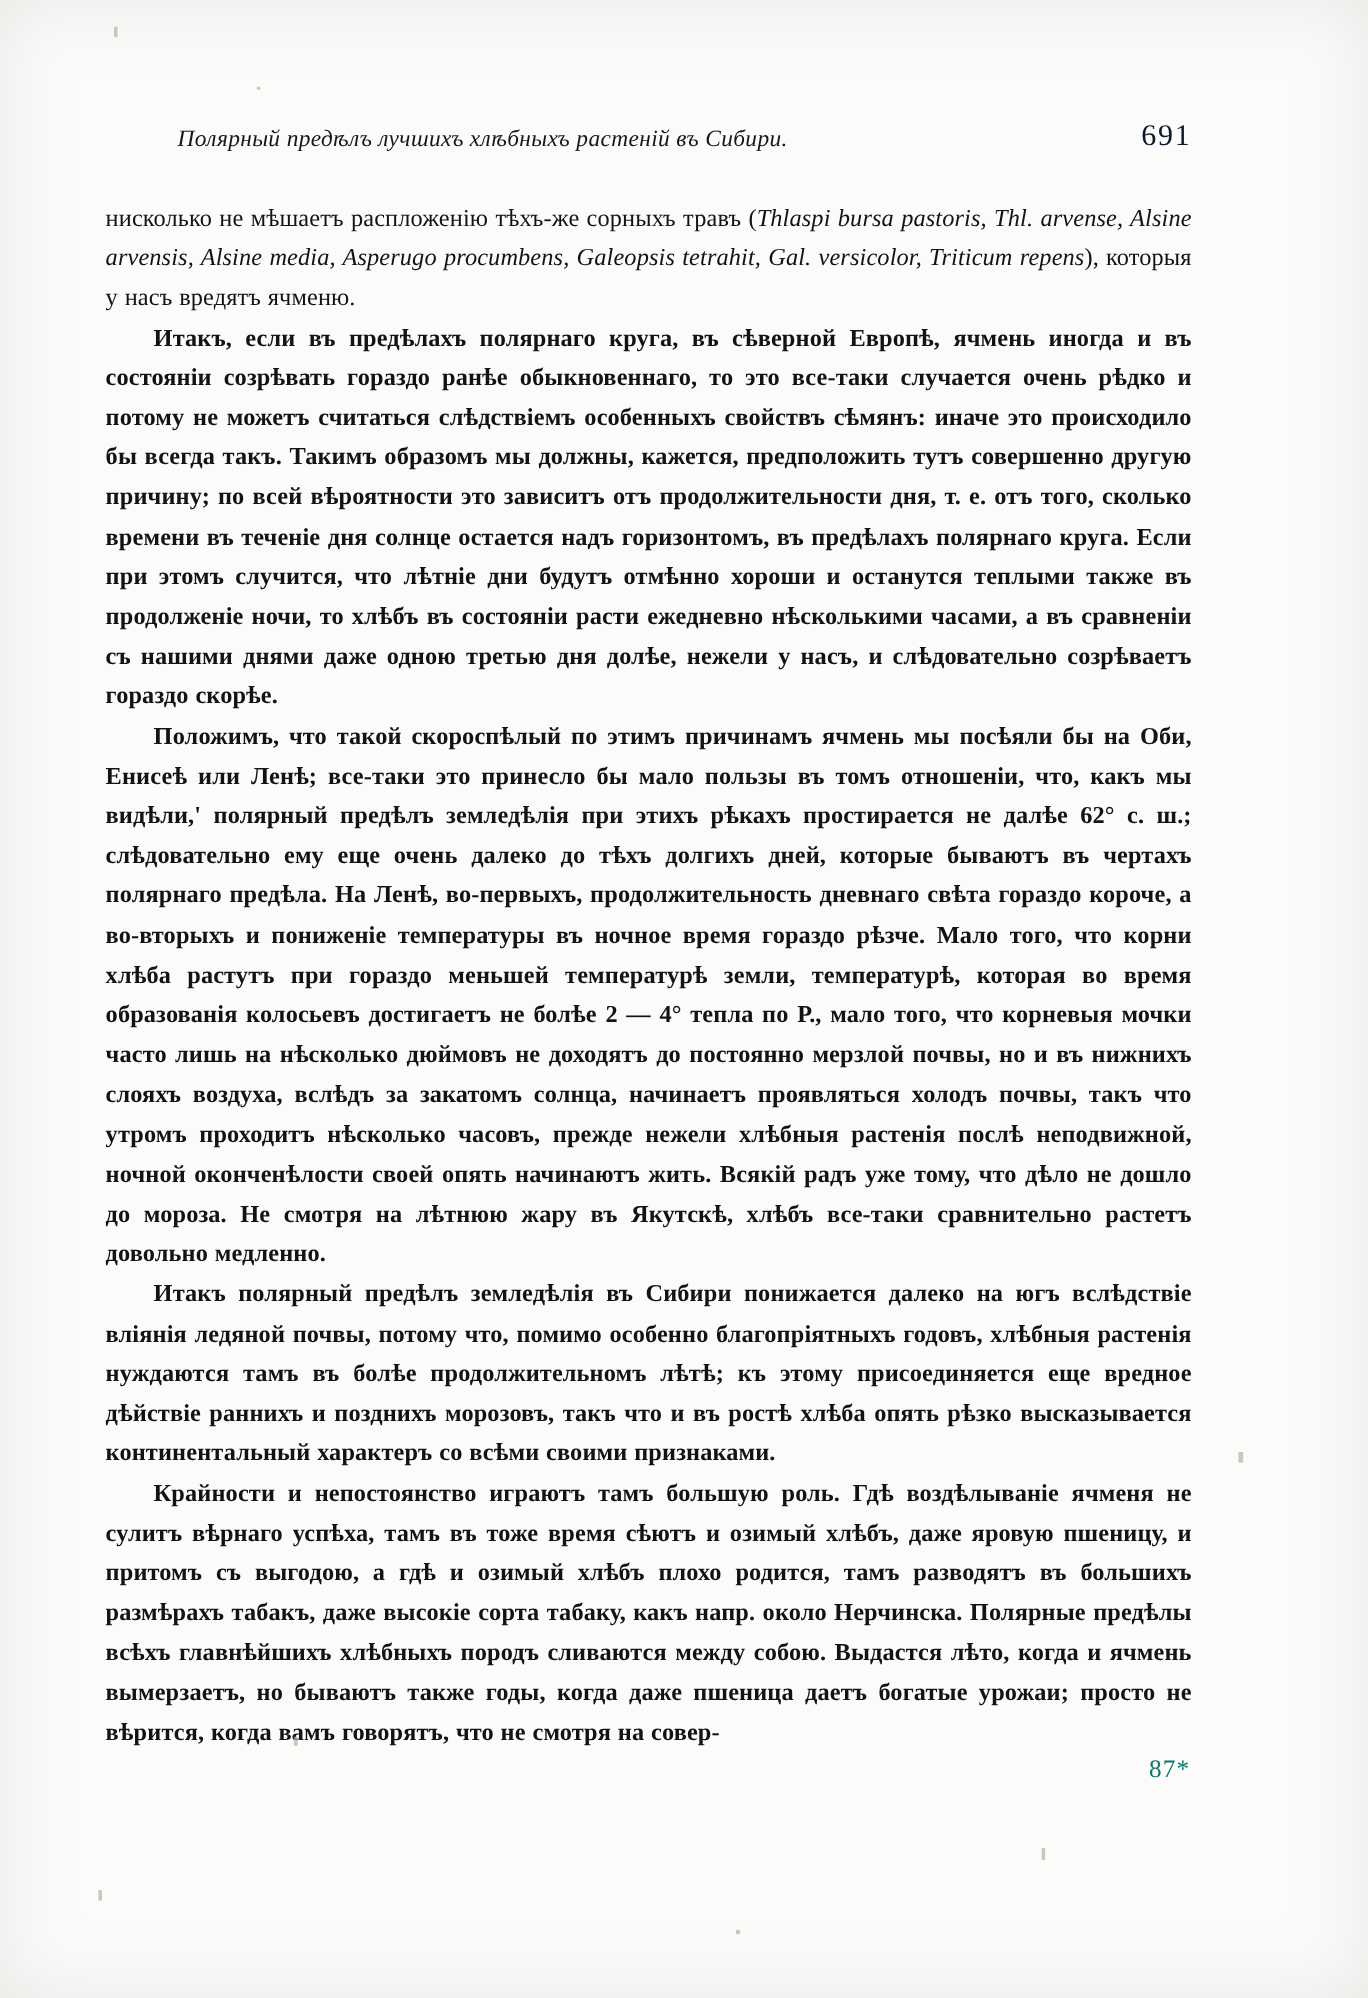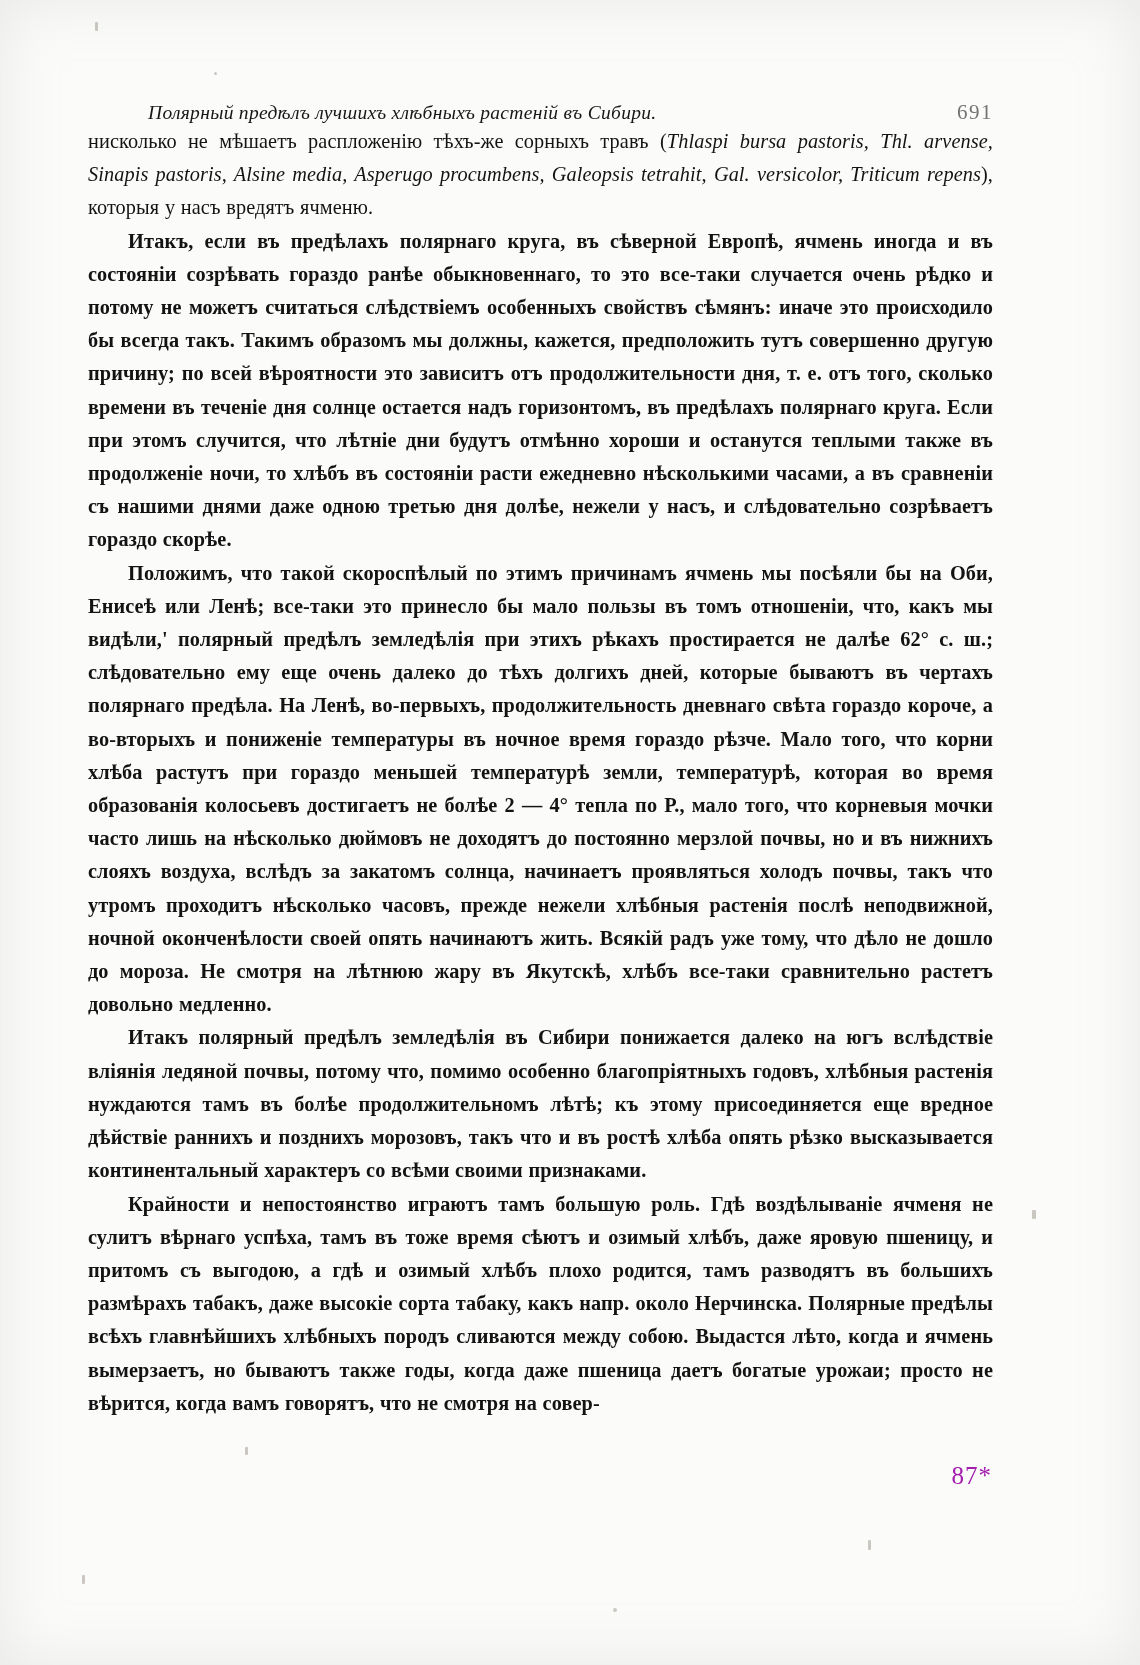--- a/index.html
+++ b/index.html
@@ -31,37 +31,38 @@
     pointer-events: none;
   }
   .content {
     position: absolute;
     left: 88px;
     top: 100px;
     width: 905px;
   }
   .header-row {
     display: flex;
-    align-items: center;
+    align-items: flex-end;
     justify-content: space-between;
+    margin-bottom: 38px;
     padding-left: 60px;
   }
   .running-title {
     font-family: "Liberation Serif", serif;
     font-style: italic;
     font-size: 19.5px;
     letter-spacing: 0.3px;
     color: #171717;
     white-space: nowrap;
   }
   .page-number {
     font-family: "Liberation Serif", serif;
-    font-size: 21px;
+    font-size: 25px;
     letter-spacing: 1.5px;
-    color: #737373;
+    color: #0f172a;
     font-weight: 400;
   }
   .body-text p {
     margin: 0 0 0 0;
     font-size: 20.3px;
     line-height: 33.2px;
     text-align: justify;
     text-justify: inter-word;
     color: #131313;
     letter-spacing: 0.1px;
@@ -77,23 +78,23 @@
   .hang {
     text-indent: 0;
   }
   .it {
     font-style: italic;
   }
   .sig {
     position: absolute;
     right: 148px;
     top: 1462px;
-    font-size: 25px;
+    font-size: 21px;
     letter-spacing: 1px;
-    color: #a21caf;
+    color: #0f766e;
   }
   .speck {
     position: absolute;
     background: #b9b6ae;
     border-radius: 50%;
     opacity: 0.75;
   }
 </style>
 </head>
 <body>
@@ -101,21 +102,21 @@
 <div class="page">
 
   <div class="content">
 
     <div class="header-row">
       <div class="running-title">Полярный предѣлъ лучшихъ хлѣбныхъ растеній въ Сибири.</div>
       <div class="page-number">691</div>
     </div>
 
     <div class="body-text">
-      <p class="hang">нисколько не мѣшаетъ распложенію тѣхъ-же сорныхъ травъ (<span class="it">Thlaspi bursa pastoris, Thl. arvense, Sinapis pastoris, Alsine media, Asperugo procumbens, Galeopsis tetrahit, Gal. versicolor, Triticum repens</span>), которыя у насъ вредятъ ячменю.</p>
+      <p class="hang">нисколько не мѣшаетъ распложенію тѣхъ-же сорныхъ травъ (<span class="it">Thlaspi bursa pastoris, Thl. arvense, Alsine arvensis, Alsine media, Asperugo procumbens, Galeopsis tetrahit, Gal. versicolor, Triticum repens</span>), которыя у насъ вредятъ ячменю.</p>
       <p class="indent">Итакъ, если въ предѣлахъ полярнаго круга, въ сѣверной Европѣ, ячмень иногда и въ состояніи созрѣвать гораздо ранѣе обыкновеннаго, то это все-таки случается очень рѣдко и потому не можетъ считаться слѣдствіемъ особенныхъ свойствъ сѣмянъ: иначе это происходило бы всегда такъ. Такимъ образомъ мы должны, кажется, предположить тутъ совершенно другую причину; по всей вѣроятности это зависитъ отъ продолжительности дня, т. е. отъ того, сколько времени въ теченіе дня солнце остается надъ горизонтомъ, въ предѣлахъ полярнаго круга. Если при этомъ случится, что лѣтніе дни будутъ отмѣнно хороши и останутся теплыми также въ продолженіе ночи, то хлѣбъ въ состояніи расти ежедневно нѣсколькими часами, а въ сравненіи съ нашими днями даже одною третью дня долѣе, нежели у насъ, и слѣдовательно созрѣваетъ гораздо скорѣе.</p>
       <p class="indent">Положимъ, что такой скороспѣлый по этимъ причинамъ ячмень мы посѣяли бы на Оби, Енисеѣ или Ленѣ; все-таки это принесло бы мало пользы въ томъ отношеніи, что, какъ мы видѣли,' полярный предѣлъ земледѣлія при этихъ рѣкахъ простирается не далѣе 62° с. ш.; слѣдовательно ему еще очень далеко до тѣхъ долгихъ дней, которые бываютъ въ чертахъ полярнаго предѣла. На Ленѣ, во-первыхъ, продолжительность дневнаго свѣта гораздо короче, а во-вторыхъ и пониженіе температуры въ ночное время гораздо рѣзче. Мало того, что корни хлѣба растутъ при гораздо меньшей температурѣ земли, температурѣ, которая во время образованія колосьевъ достигаетъ не болѣе 2 — 4° тепла по Р., мало того, что корневыя мочки часто лишь на нѣсколько дюймовъ не доходятъ до постоянно мерзлой почвы, но и въ нижнихъ слояхъ воздуха, вслѣдъ за закатомъ солнца, начинаетъ проявляться холодъ почвы, такъ что утромъ проходитъ нѣсколько часовъ, прежде нежели хлѣбныя растенія послѣ неподвижной, ночной оконченѣлости своей опять начинаютъ жить. Всякій радъ уже тому, что дѣло не дошло до мороза. Не смотря на лѣтнюю жару въ Якутскѣ, хлѣбъ все-таки сравнительно растетъ довольно медленно.</p>
       <p class="indent">Итакъ полярный предѣлъ земледѣлія въ Сибири понижается далеко на югъ вслѣдствіе вліянія ледяной почвы, потому что, помимо особенно благопріятныхъ годовъ, хлѣбныя растенія нуждаются тамъ въ болѣе продолжительномъ лѣтѣ; къ этому присоединяется еще вредное дѣйствіе раннихъ и позднихъ морозовъ, такъ что и въ ростѣ хлѣба опять рѣзко высказывается континентальный характеръ со всѣми своими признаками.</p>
       <p class="indent">Крайности и непостоянство играютъ тамъ большую роль. Гдѣ воздѣлываніе ячменя не сулитъ вѣрнаго успѣха, тамъ въ тоже время сѣютъ и озимый хлѣбъ, даже яровую пшеницу, и притомъ съ выгодою, а гдѣ и озимый хлѣбъ плохо родится, тамъ разводятъ въ большихъ размѣрахъ табакъ, даже высокіе сорта табаку, какъ напр. около Нерчинска. Полярные предѣлы всѣхъ главнѣйшихъ хлѣбныхъ породъ сливаются между собою. Выдастся лѣто, когда и ячмень вымерзаетъ, но бываютъ также годы, когда даже пшеница даетъ богатые урожаи; просто не вѣрится, когда вамъ говорятъ, что не смотря на совер-</p>
     </div>
 
   </div>
 
   <div class="sig">87*</div>
 

